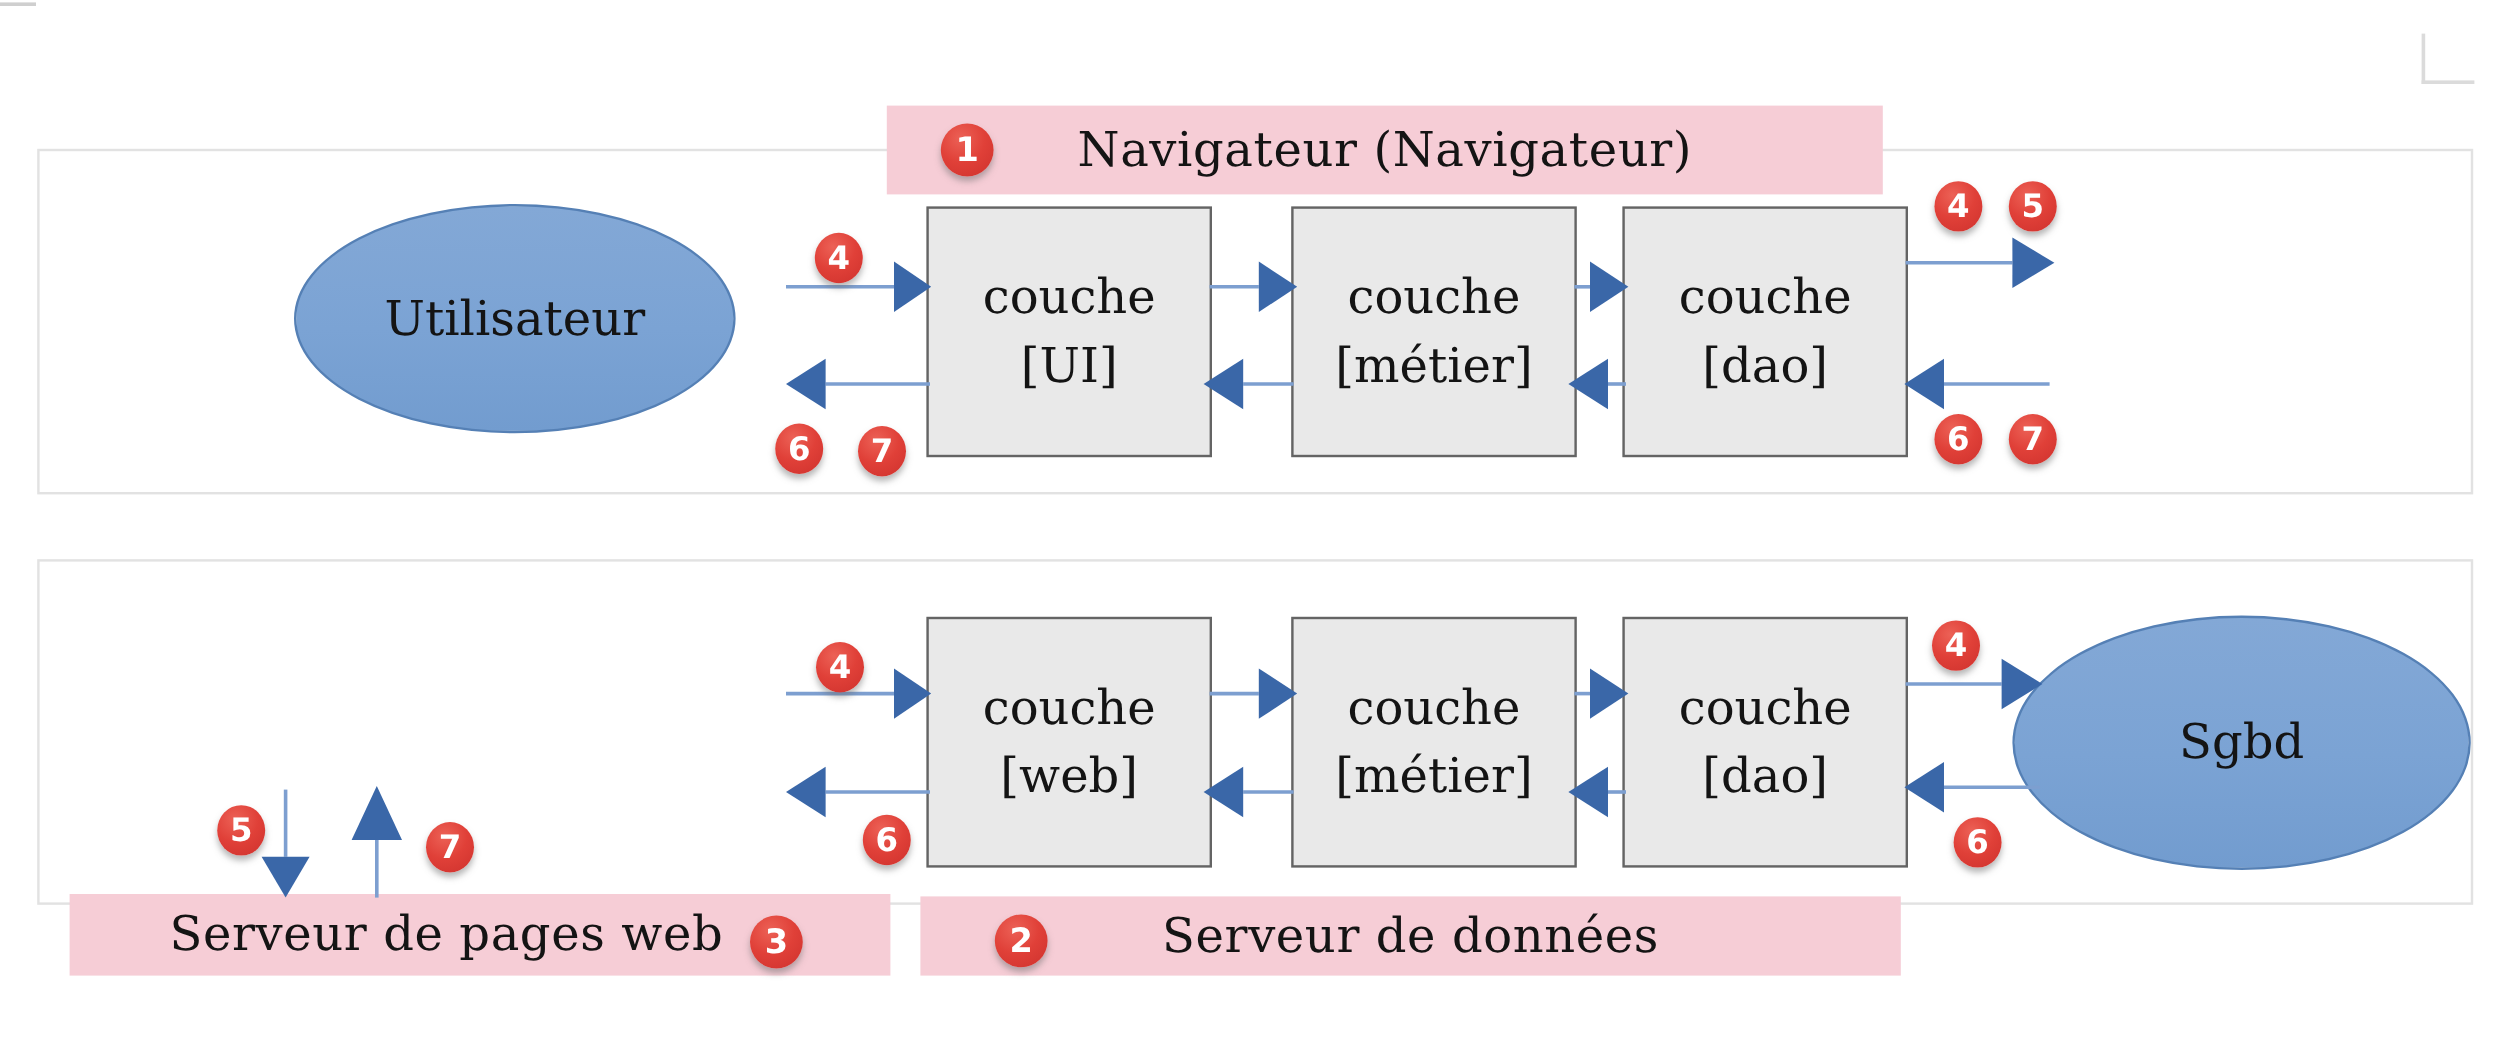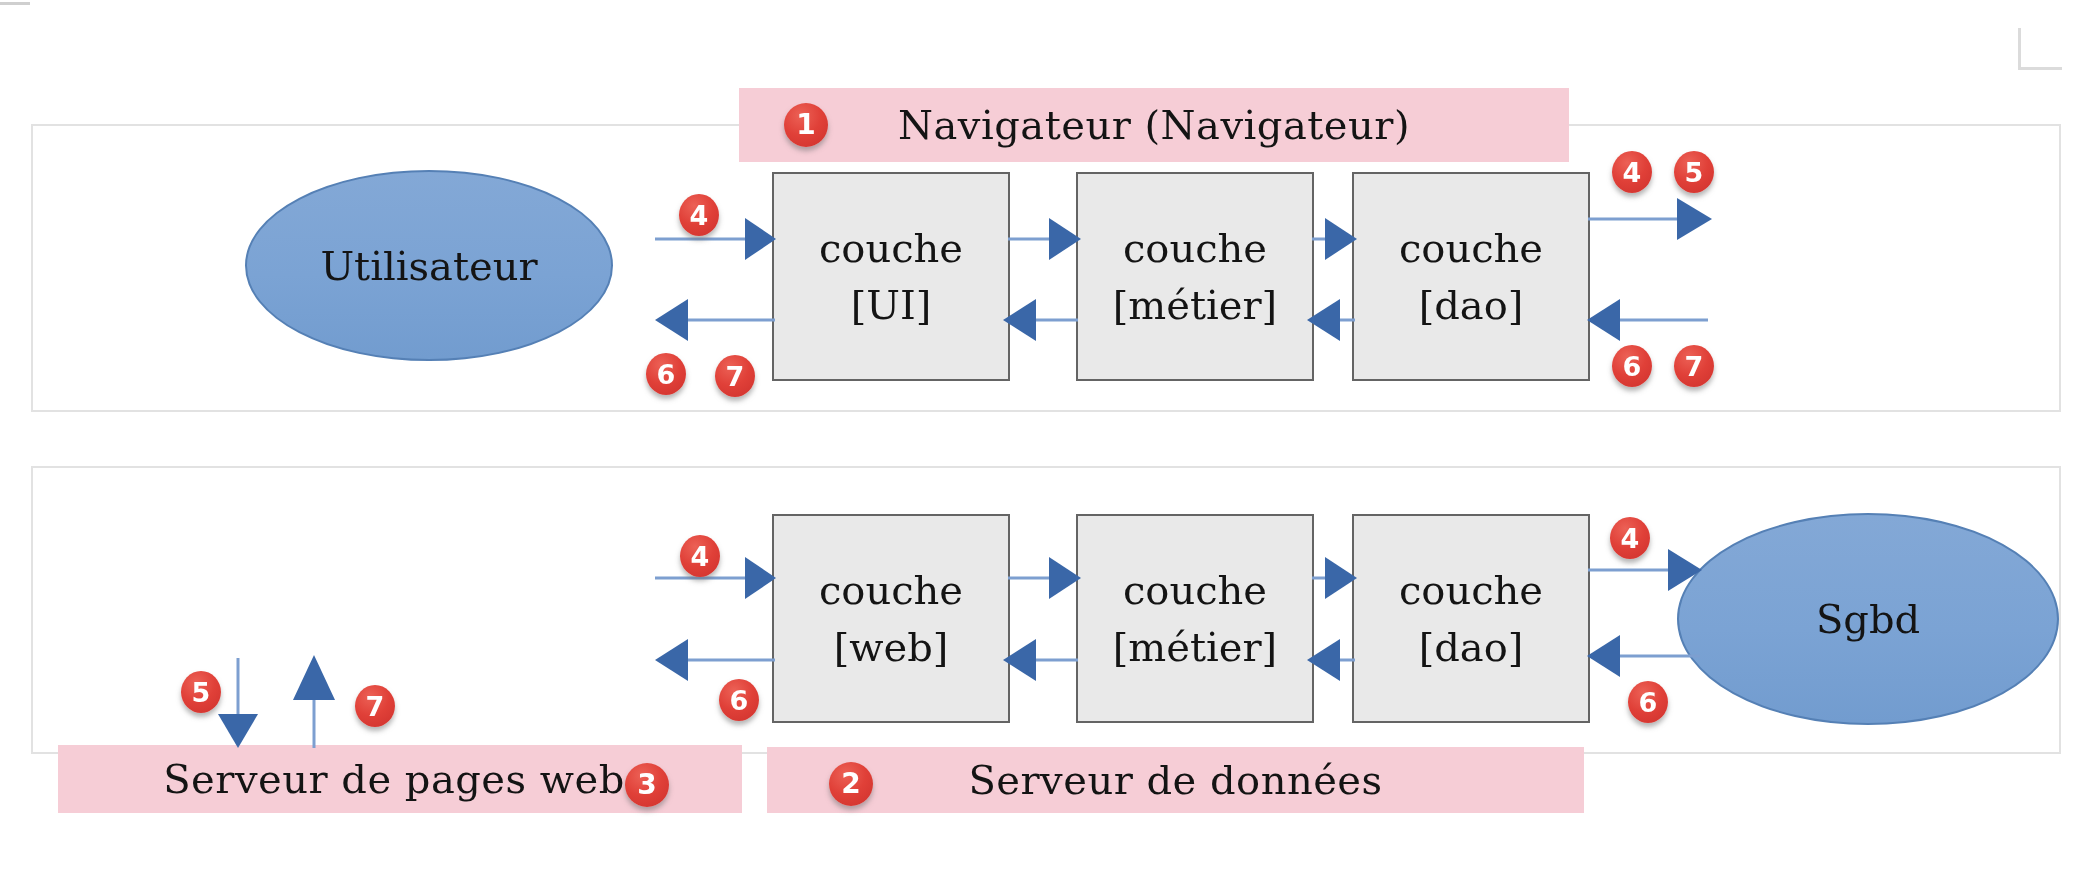--- a/index.html
+++ b/index.html
@@ -63,21 +63,21 @@
   <div class="corner-h"></div>
 
   <div class="cell row1"></div>
   <div class="cell row2"></div>
 
   <div class="bar bar1">
     <span class="badge lg" style="left:45px;top:15px;">1</span>
     <span class="bar-label">Navigateur (Navigateur)</span>
   </div>
   <div class="bar bar3">
-    <span class="bar-label" style="padding-right:56px;box-sizing:border-box;margin-left:22px;">Serveur de pages web</span>
+    <span class="bar-label" style="padding-right:56px;box-sizing:border-box;">Serveur de pages web</span>
     <span class="badge lg" style="left:567px;top:18px;">3</span>
   </div>
   <div class="bar bar2">
     <span class="badge lg" style="left:62px;top:15px;">2</span>
     <span class="bar-label">Serveur de données</span>
   </div>
 
   <div class="oval user">
     <span>Utilisateur</span>
   </div>

